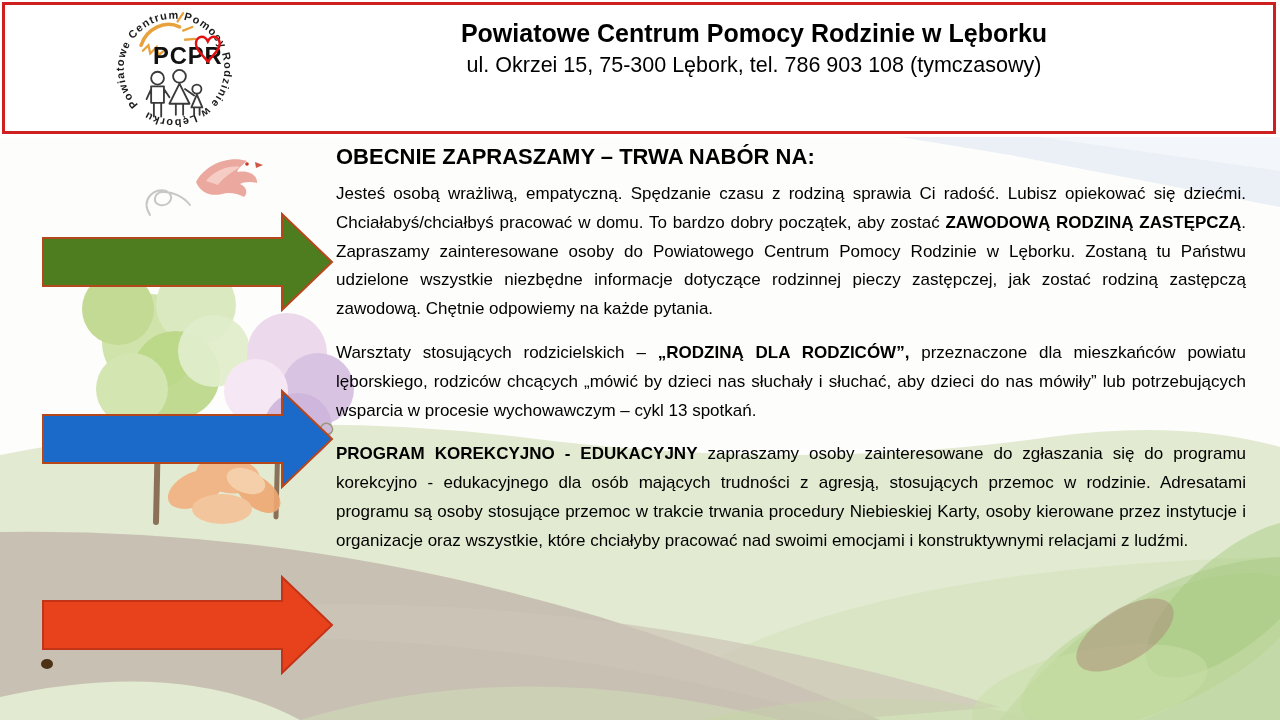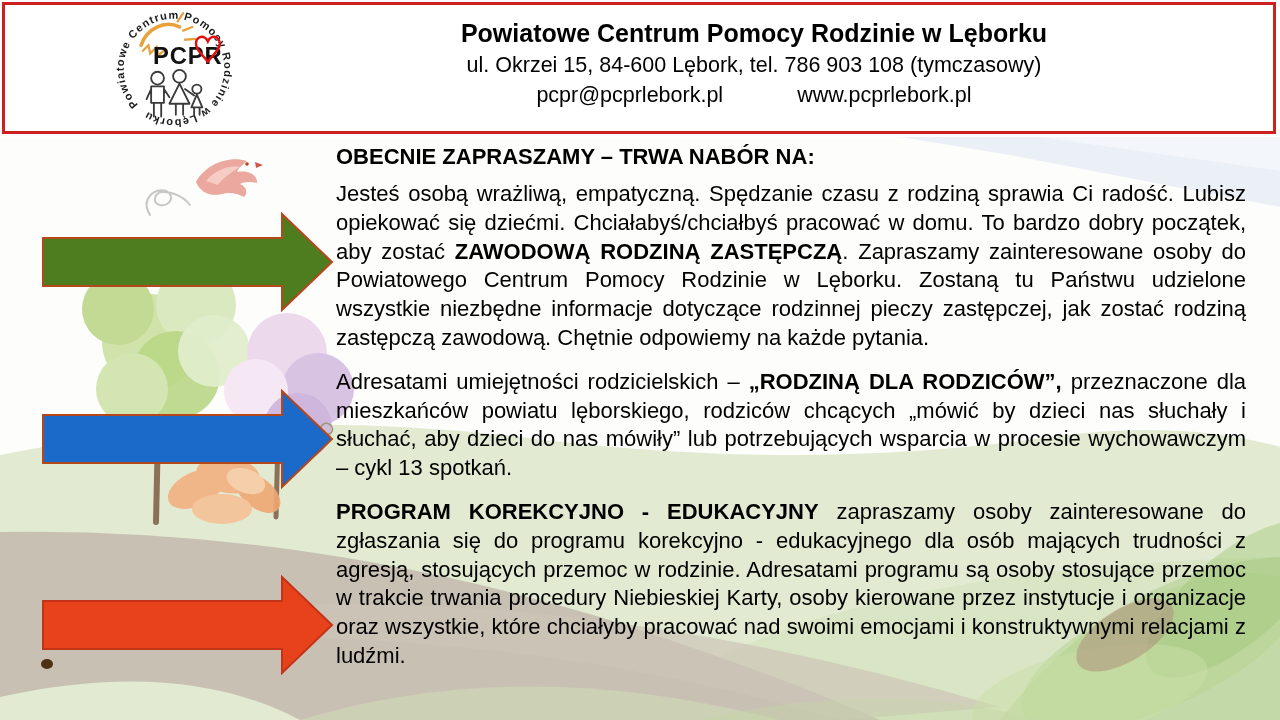--- a/index.html
+++ b/index.html
@@ -23,21 +23,21 @@
 
   .arrow { position:absolute; width:292px; height:100px; z-index:10; }
   .arrow polygon { stroke:#b5471d; stroke-width:2; stroke-linejoin:miter; }
   .arrow-green  { left:42px; top:75px; }
   .arrow-blue   { left:42px; top:252px; }
   .arrow-orange { left:42px; top:438px; }
   .arrow-orange polygon { stroke:#c23317; }
 
   .text-col { position:absolute; left:336px; top:5px; width:910px; z-index:20; }
   .text-col h2 { font-size:22px; font-weight:bold; line-height:30px; margin:0 0 8px 0; }
-  .text-col p { font-size:22px; line-height:28.8px; text-align:justify;
+  .text-col p { font-size:17px; line-height:28.8px; text-align:justify;
                 margin:0 0 15px 0; }
   .text-col p b { font-weight:bold; }
 
   
   .ring-text { font-size:12px; letter-spacing:1.2px; font-weight:600; fill:#1c1c1c; }
   .pcpr-acronym { font-size:26px; font-weight:bold; fill:#111; letter-spacing:1px;
                   font-family:"Liberation Sans", sans-serif; }
 </style>
 </head>
 <body>
@@ -68,25 +68,21 @@
         <path d="M45,89 h14 v18 h-14 z M48,107 v15 M56,107 v15 M45,92 l-5,11 M59,92 l6,9"></path>
         <circle cx="76" cy="78" r="7"></circle>
         <path d="M76,86 L65,108 H87 Z M72,108 v12 M80,108 v12 M82,92 L92,99"></path>
         <circle cx="95" cy="92" r="5"></circle>
         <path d="M95,98 L89,112 H101 Z M92,112 v8 M98,112 v8"></path>
       </g>
     </svg>
 
     <div class="header-text">
       <div class="org-name">Powiatowe Centrum Pomocy Rodzinie w Lęborku</div>
-      <div class="org-address">ul. Okrzei 15, 84-600 Lębork, tel. 786 903 108 (tymczasowy)</div>
-      <div class="org-contacts">
-        <span>pcpr@pcprlebork.pl</span>
-        <span>www.pcprlebork.pl</span>
-      </div>
+      <div class="org-address">ul. Okrzei 15, 75-300 Lębork, tel. 786 903 108 (tymczasowy)</div>
     </div>
   </header>
 
   <div class="content">
 
     <svg class="bg" viewBox="0 0 1280 583">
       <rect width="1280" height="583" fill="#fdfdfc"></rect>
       <polygon points="900,0 1280,0 1280,70 1010,18" fill="#e9eef5" opacity="0.9"></polygon>
       <polygon points="1040,0 1280,0 1280,34" fill="#f3f6fa"></polygon>
 
@@ -161,21 +157,21 @@
     </svg>
 
     <div class="text-col">
       <h2>OBECNIE ZAPRASZAMY – TRWA NABÓR NA:</h2>
 
       <p>
         <span>Jesteś osobą wrażliwą, empatyczną. Spędzanie czasu z rodziną sprawia Ci radość. Lubisz opiekować się dziećmi. Chciałabyś/chciałbyś pracować w domu. To bardzo dobry początek, aby zostać </span><b>ZAWODOWĄ RODZINĄ ZASTĘPCZĄ</b><span>. Zapraszamy zainteresowane osoby do Powiatowego Centrum Pomocy Rodzinie w Lęborku. Zostaną tu Państwu udzielone wszystkie niezbędne informacje dotyczące rodzinnej pieczy zastępczej, jak zostać rodziną zastępczą zawodową. Chętnie odpowiemy na każde pytania.</span>
       </p>
 
       <p>
-        <span>Adresatami umiejętności rodzicielskich – </span><b>„RODZINĄ DLA RODZICÓW”,</b><span> przeznaczone dla mieszkańców powiatu lęborskiego, rodziców chcących „mówić by dzieci nas słuchały i słuchać, aby dzieci do nas mówiły” lub potrzebujących wsparcia w procesie wychowawczym – cykl 13 spotkań.</span>
+        <span>Warsztaty stosujących rodzicielskich – </span><b>„RODZINĄ DLA RODZICÓW”,</b><span> przeznaczone dla mieszkańców powiatu lęborskiego, rodziców chcących „mówić by dzieci nas słuchały i słuchać, aby dzieci do nas mówiły” lub potrzebujących wsparcia w procesie wychowawczym – cykl 13 spotkań.</span>
       </p>
 
       <p>
         <span></span><b>PROGRAM KOREKCYJNO - EDUKACYJNY</b><span> zapraszamy osoby zainteresowane do zgłaszania się do programu korekcyjno - edukacyjnego dla osób mających trudności z agresją, stosujących przemoc w rodzinie. Adresatami programu są osoby stosujące przemoc w trakcie trwania procedury Niebieskiej Karty, osoby kierowane przez instytucje i organizacje oraz wszystkie, które chciałyby pracować nad swoimi emocjami i konstruktywnymi relacjami z ludźmi.</span>
       </p>
     </div>
   </div>
 
 </div>
 

